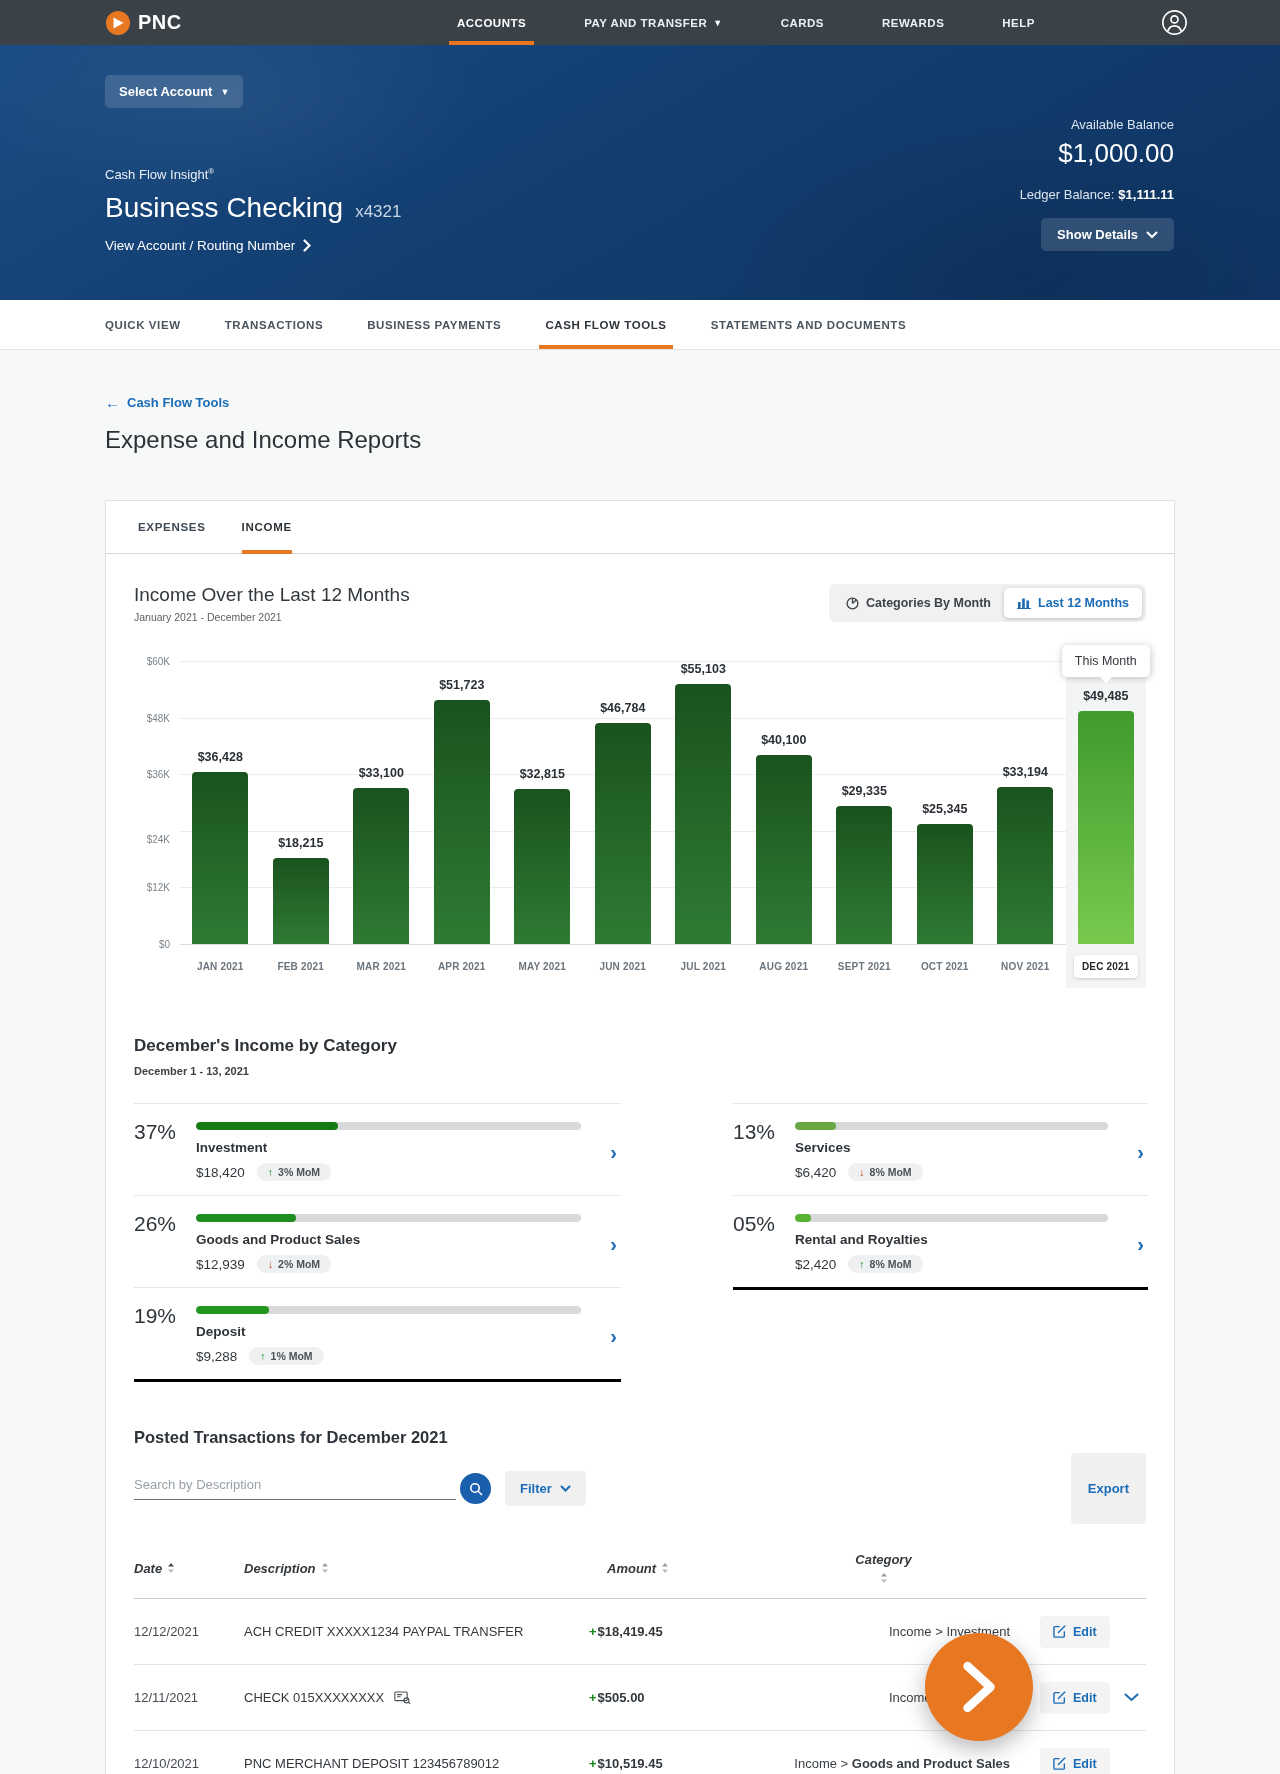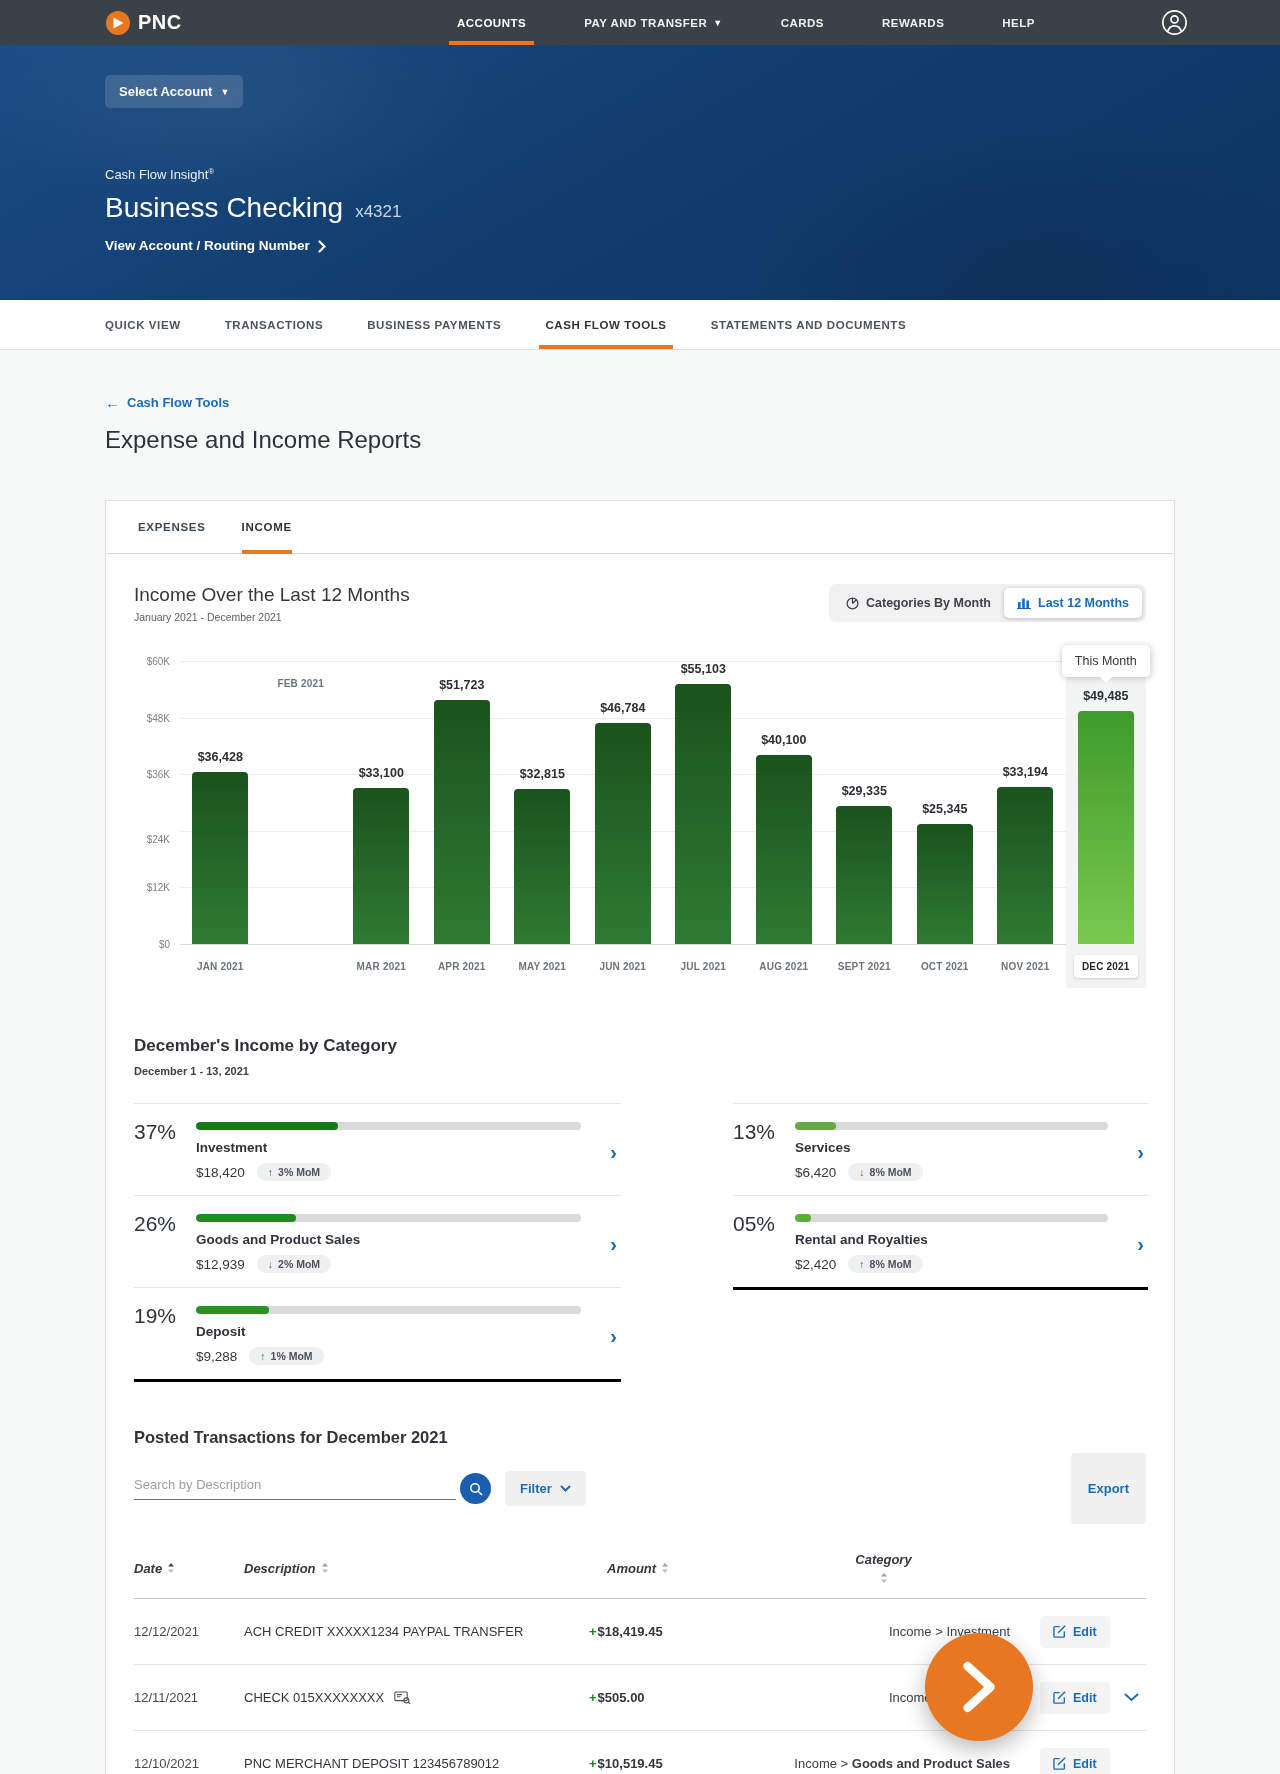--- a/index.html
+++ b/index.html
@@ -25,21 +25,21 @@
   .hero > * { position:relative; }
   .select-account { position:absolute; left:105px; top:30px; background:rgba(255,255,255,.14); border:none; color:#fff;
      font-family:inherit; font-size:13px; font-weight:700; padding:9px 14px; border-radius:5px; display:flex; align-items:center; gap:8px; cursor:pointer; }
   .select-caret { font-size:9px; }
   .hero-left { position:absolute; left:105px; top:122px; }
   .cfi { font-size:13px; color:#e9eff6; }
   .cfi sup { font-size:8px; }
   .acct-row { margin-top:10px; display:flex; align-items:baseline; gap:12px; }
   .acct-name { font-size:28px; font-weight:400; }
   .acct-num { font-size:17px; color:#c9d6e4; }
-  .view-link { margin-top:14px; display:flex; align-items:flex-end; gap:8px; font-size:13.5px; font-weight:700; cursor:pointer; }
+  .view-link { margin-top:14px; display:flex; align-items:center; gap:8px; font-size:13.5px; font-weight:400; cursor:pointer; }
   .hero-right { position:absolute; right:106px; top:72px; text-align:right; }
   .avail-label { font-size:13px; color:#dce5ef; }
   .avail-amt { font-size:26px; margin-top:6px; }
   .ledger { margin-top:18px; font-size:13px; color:#dce5ef; }
   .ledger b { color:#fff; margin-left:4px; }
   .show-details { margin-top:16px; background:rgba(255,255,255,.14); border:none; color:#fff; font-family:inherit;
      font-size:13px; font-weight:700; padding:9px 16px; border-radius:5px; display:inline-flex; align-items:center; gap:8px; cursor:pointer; }
 
   
   .page-tabs { height:50px; background:#fff; border-bottom:1px solid #e2e2e2; display:flex; align-items:stretch; gap:44px; padding-left:105px; }
@@ -194,20 +194,33 @@
       </div>
       <div class="view-link">
         <span>View Account / Routing Number</span>
         <span style="display:flex;">
           <svg width="8" height="13" viewBox="0 0 8 13" fill="none" stroke="#fff" stroke-width="2.2" stroke-linecap="round">
               <path d="M1.5 1.5 L6.5 6.5 L1.5 11.5"></path>
             </svg>
         </span>
       </div>
     </div>
+    <div class="hero-right">
+      <div class="avail-label">Available Balance</div>
+      <div class="avail-amt">$1,000.00</div>
+      <div class="ledger"><span>Ledger Balance:</span><b>$1,111.11</b></div>
+      <button class="show-details">
+        <span>Show Details</span>
+        <span style="display:flex;">
+          <svg width="12" height="8" viewBox="0 0 12 8" fill="none" stroke="#fff" stroke-width="2" stroke-linecap="round">
+              <path d="M1.5 1.5 L6 6 L10.5 1.5"></path>
+            </svg>
+        </span>
+      </button>
+    </div>
   </section>
 
   <nav class="page-tabs" id="page-tabs">
       <div class="ptab">
         <span>QUICK VIEW</span>
       </div>
       <div class="ptab">
         <span>TRANSACTIONS</span>
       </div>
       <div class="ptab">
@@ -287,20 +300,24 @@
               <div class="gridline" style="top: 226.4px;"></div>
               <div class="gridline zero" style="top: 283px;"></div>
               <div class="chart-col">
                 <div class="bar-area">
                   <div class="bar-value" style="bottom: 180px;">$36,428</div>
                   <div class="bar" style="height: 172px; background: linear-gradient(rgb(26, 83, 29), rgb(47, 122, 51));"></div>
                 </div>
                 <div class="month-cell">JAN 2021</div>
               </div>
               <div class="chart-col">
+                <div class="bar-area">
+                  <div class="bar-value" style="bottom: 94px;">$18,215</div>
+                  <div class="bar" style="height: 86px; background: linear-gradient(rgb(26, 83, 29), rgb(47, 122, 51));"></div>
+                </div>
                 <div class="month-cell">FEB 2021</div>
               </div>
               <div class="chart-col">
                 <div class="bar-area">
                   <div class="bar-value" style="bottom: 164px;">$33,100</div>
                   <div class="bar" style="height: 156px; background: linear-gradient(rgb(26, 83, 29), rgb(47, 122, 51));"></div>
                 </div>
                 <div class="month-cell">MAR 2021</div>
               </div>
               <div class="chart-col">

